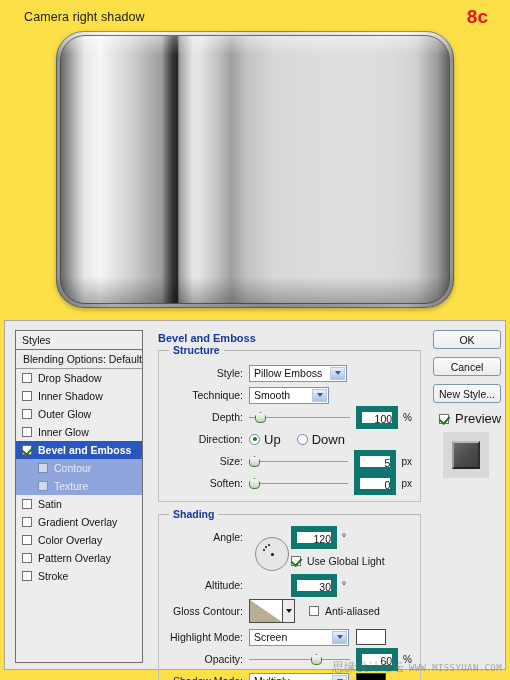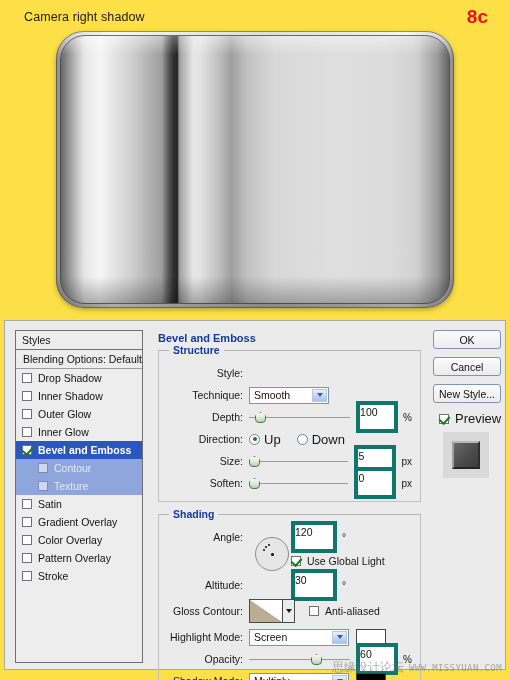--- a/index.html
+++ b/index.html
@@ -243,26 +243,26 @@
   .sel-arrow i {
     display: block;
     width: 0; height: 0;
     border-left: 3.5px solid transparent;
     border-right: 3.5px solid transparent;
     border-top: 4px solid #2e5fa3;
   }
 
   
   .num {
-    height: 32px;
+    height: 23px;
     background: #fff;
-    border: 4px solid #0f766e;
+    border: 6px solid #0f766e;
     font-size: 10.5px;
     color: #111;
-    text-align: left;
+    text-align: right;
     line-height: 14px;
   }
   .unit {
     font-size: 10px;
     color: #161616;
     margin-left: 5px;
   }
 
   
   .slider {
@@ -493,20 +493,26 @@
     </div>
 
     <div class="main-panel">
       <div class="panel-title">Bevel and Emboss</div>
 
       <div class="group">
         <div class="legend">Structure</div>
 
         <div class="row">
           <div class="lbl">Style:</div>
+          <div class="sel-box" style="width:98px">
+            <span>Pillow Emboss</span>
+            <span class="sel-arrow">
+                <i></i>
+              </span>
+          </div>
         </div>
 
         <div class="row">
           <div class="lbl">Technique:</div>
           <div class="sel-box" style="width:80px">
             <span>Smooth</span>
             <span class="sel-arrow">
                 <i></i>
               </span>
           </div>

